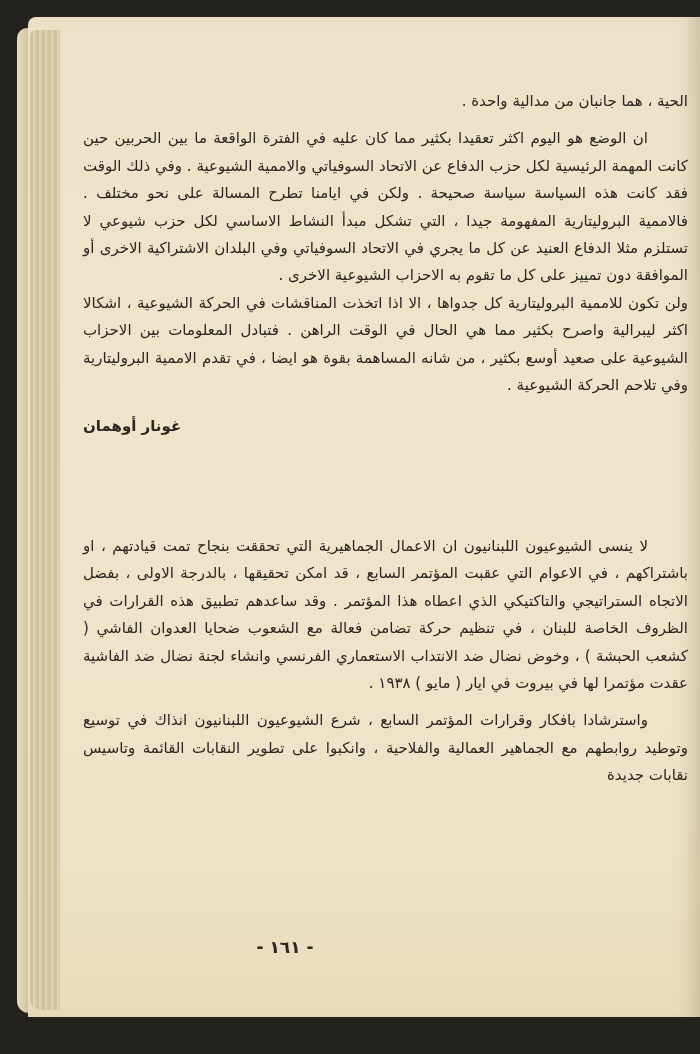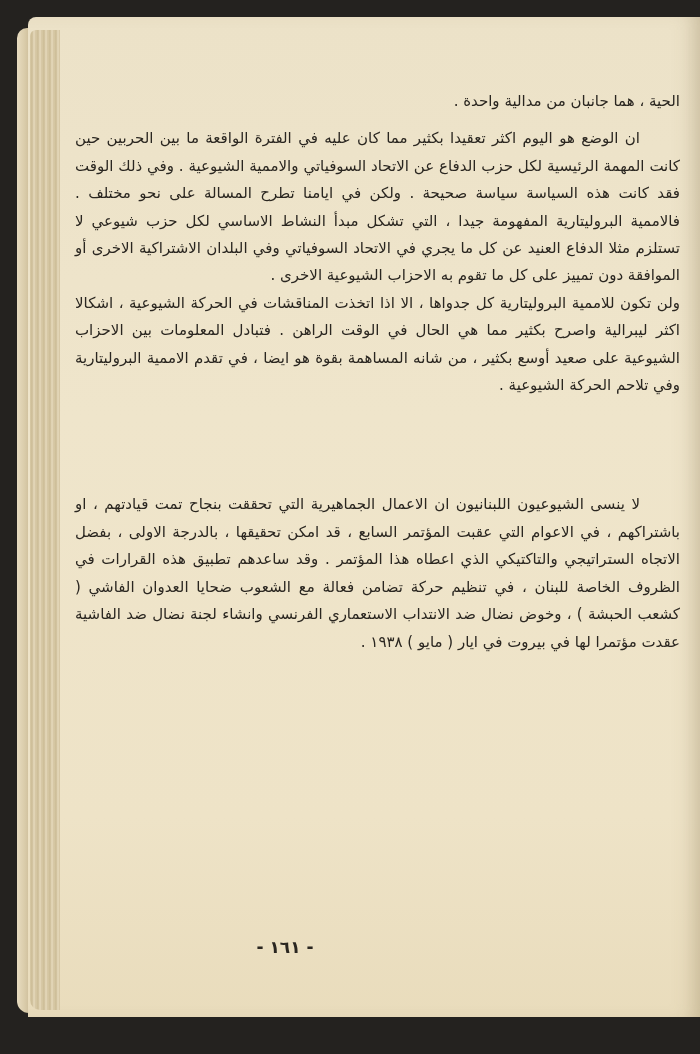--- a/index.html
+++ b/index.html
@@ -19,21 +19,21 @@
       background: linear-gradient(180deg, #ece2c8 0%, #efe5cb 40%, #eee3c7 80%, #e9dcbc 100%);
       border-radius: 8px 0 0 0;
       box-shadow: inset -18px 0 22px -14px rgba(120,100,60,0.35);
     }
     .page-stack {
       position: absolute; left: 30px; top: 30px; width: 30px; height: 980px;
       background: repeating-linear-gradient(90deg, #d8caa6 0px, #cbbb95 2px, #e6dabd 4px, #d2c29e 6px);
       border-radius: 6px 0 0 10px;
     }
     .content {
-      position: absolute; left: 75px; top: 88px; width: 605px;
+      position: absolute; left: 83px; top: 88px; width: 605px;
       direction: rtl; text-align: justify;
       color: #2a2620;
       font-family: "DejaVu Sans", sans-serif;
       font-size: 15px;
       line-height: 27.4px;
     }
     .para { margin: 0; text-indent: 0; }
     .para.indent { text-indent: 40px; }
     .gap { height: 10px; }
     .signature {
@@ -56,18 +56,20 @@
 
 <div class="book-edge"></div>
 <div class="page"></div>
 <div class="page-stack"></div>
 
 <div class="content">
   <p class="para">الحية ، هما جانبان من مدالية واحدة .</p>
   <div class="gap"></div>
   <p class="para indent">ان الوضع هو اليوم اكثر تعقيدا بكثير مما كان عليه في الفترة الواقعة ما بين الحربين حين كانت المهمة الرئيسية لكل حزب الدفاع عن الاتحاد السوفياتي والاممية الشيوعية . وفي ذلك الوقت فقد كانت هذه السياسة سياسة صحيحة . ولكن في ايامنا تطرح المسالة على نحو مختلف . فالاممية البروليتارية المفهومة جيدا ، التي تشكل مبدأ النشاط الاساسي لكل حزب شيوعي لا تستلزم مثلا الدفاع العنيد عن كل ما يجري في الاتحاد السوفياتي وفي البلدان الاشتراكية الاخرى أو الموافقة دون تمييز على كل ما تقوم به الاحزاب الشيوعية الاخرى .</p>
   <p class="para">ولن تكون للاممية البروليتارية كل جدواها ، الا اذا اتخذت المناقشات في الحركة الشيوعية ، اشكالا اكثر ليبرالية واصرح بكثير مما هي الحال في الوقت الراهن . فتبادل المعلومات بين الاحزاب الشيوعية على صعيد أوسع بكثير ، من شانه المساهمة بقوة هو ايضا ، في تقدم الاممية البروليتارية وفي تلاحم الحركة الشيوعية .</p>
+  <p class="signature">غونار أوهمان</p>
   <div class="big-gap"></div>
   <p class="para indent">لا ينسى الشيوعيون اللبنانيون ان الاعمال الجماهيرية التي تحققت بنجاح تمت قيادتهم ، او باشتراكهم ، في الاعوام التي عقبت المؤتمر السابع ، قد امكن تحقيقها ، بالدرجة الاولى ، بفضل الاتجاه الستراتيجي والتاكتيكي الذي اعطاه هذا المؤتمر . وقد ساعدهم تطبيق هذه القرارات في الظروف الخاصة للبنان ، في تنظيم حركة تضامن فعالة مع الشعوب ضحايا العدوان الفاشي ( كشعب الحبشة ) ، وخوض نضال ضد الانتداب الاستعماري الفرنسي وانشاء لجنة نضال ضد الفاشية عقدت مؤتمرا لها في بيروت في ايار ( مايو ) ١٩٣٨ .</p>
   <div class="gap"></div>
+  <p class="para indent">واسترشادا بافكار وقرارات المؤتمر السابع ، شرع الشيوعيون اللبنانيون انذاك في توسيع وتوطيد روابطهم مع الجماهير العمالية والفلاحية ، وانكبوا على تطوير النقابات القائمة وتاسيس نقابات جديدة</p>
 </div>
 
 <div class="page-number">- ١٦١ -</div>
 
 </body></html>

